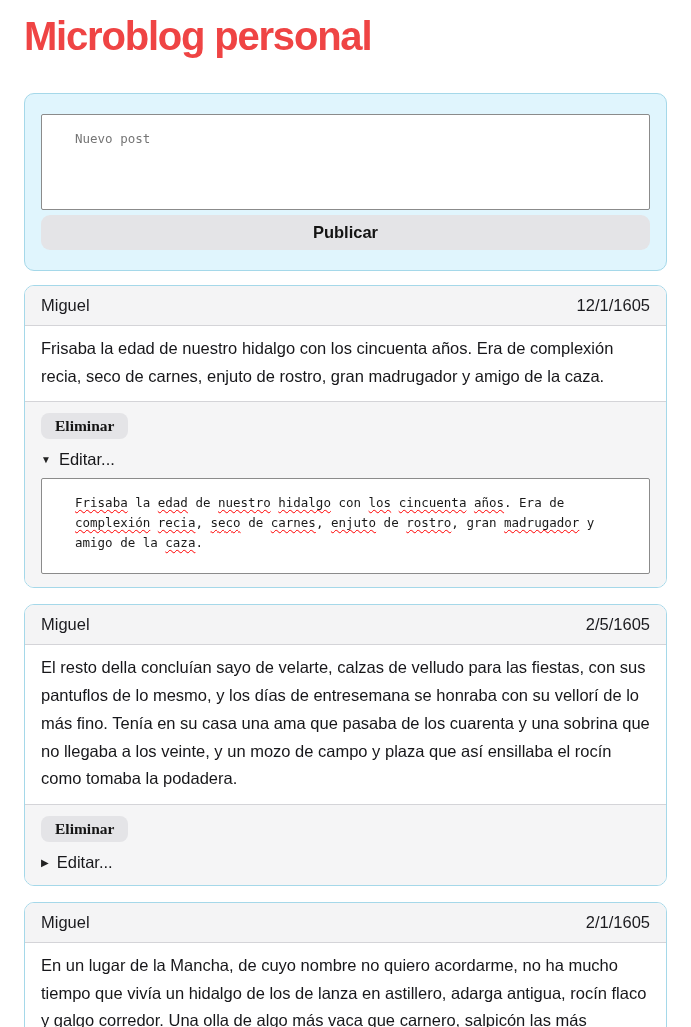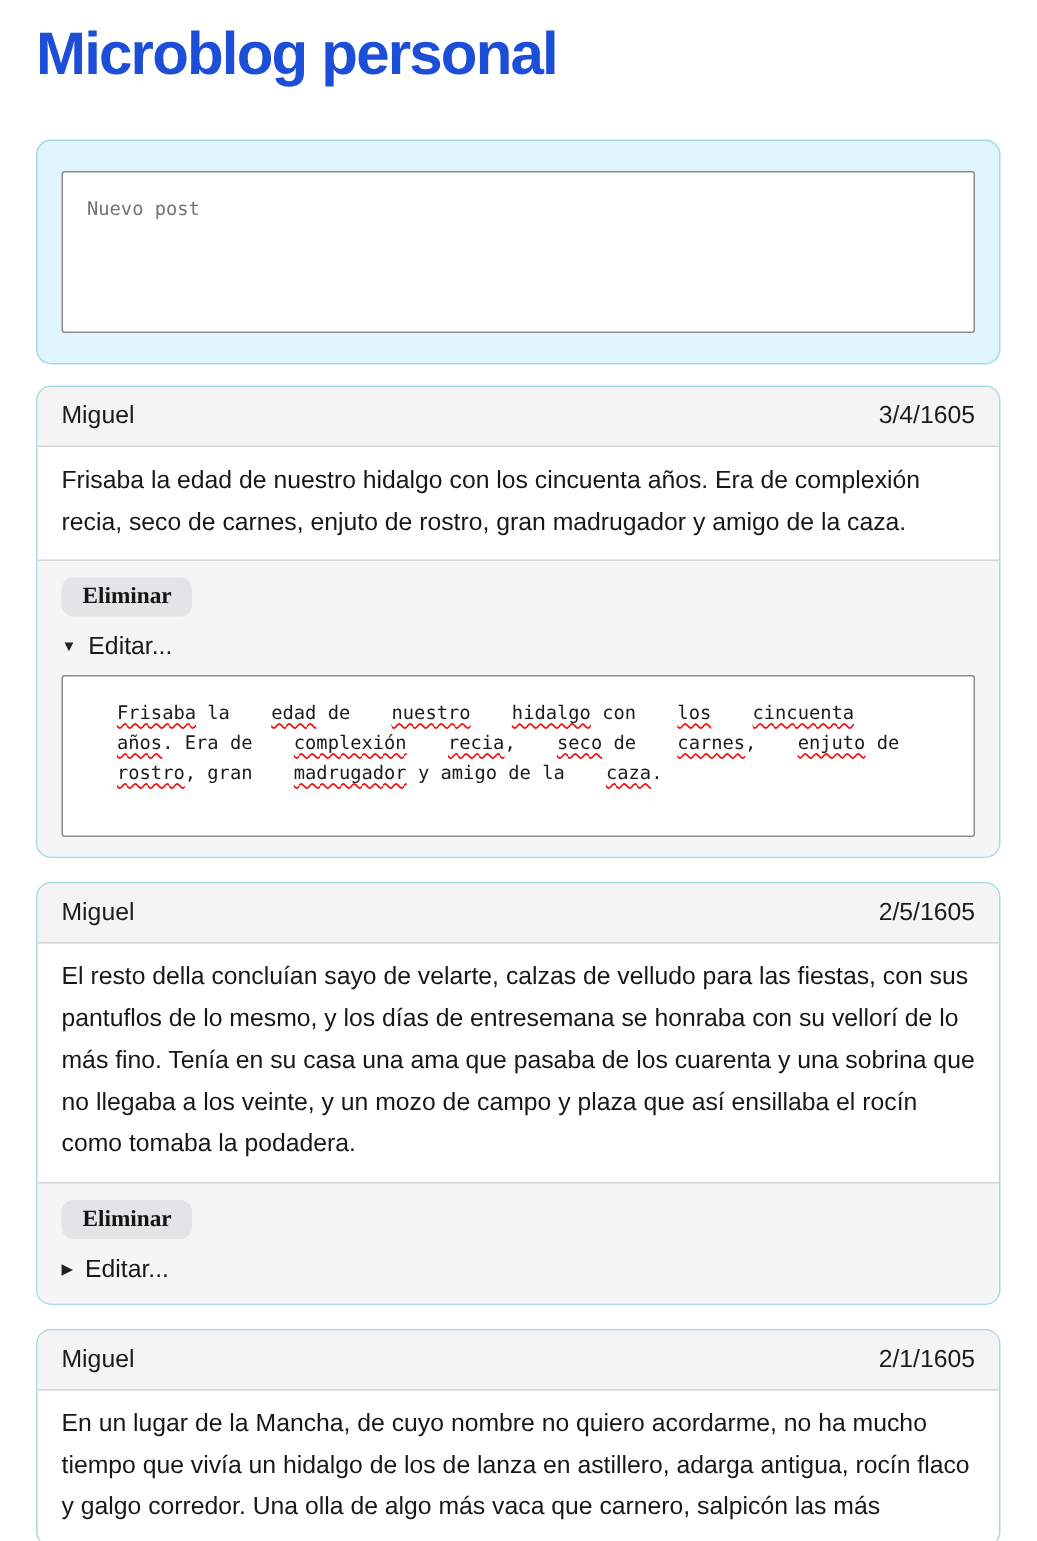--- a/index.html
+++ b/index.html
@@ -14,34 +14,34 @@
   *{box-sizing:border-box;}
   html,body{margin:0;padding:0;background:#fff;}
   body{
     width:691px;height:1027px;overflow:hidden;
     font-family:"Liberation Sans","DejaVu Sans",sans-serif;
     color:var(--text);
     padding:0 24px;
   }
   h1.page-title{
     font-size:40px;font-weight:700;letter-spacing:-1.2px;
-    margin:14px 0 34px;color:#1d4ed8;
+    margin:14px 0 34px;color:#ef4444;
   }
   
   .composer{
     background:var(--panel-bg);
     border:1px solid var(--accent-border);
     border-radius:10px;
     padding:20px 16px;
     margin-bottom:14px;
   }
   .mono-box{
-    display:block;width:100%;height:108px;
+    display:block;width:100%;height:96px;
     background:#fff;border:1px solid #8b8b8b;border-radius:2px;
-    padding:14px 16px;
+    padding:14px 33px;
     font-family:"DejaVu Sans Mono","Liberation Mono",monospace;
     font-size:12.5px;line-height:20px;color:#1a1a1a;
     resize:none;overflow:hidden;white-space:pre-wrap;overflow-wrap:break-word;
   }
   textarea.mono-box::placeholder{color:#757575;opacity:1;}
   .btn{
     display:block;width:100%;
     background:var(--button-bg);border:none;border-radius:9px;
     padding:8px 10px;margin-top:5px;
     font-family:inherit;font-size:16.5px;font-weight:700;color:#141414;
@@ -88,36 +88,36 @@
   summary::-webkit-details-marker{display:none;}
   .caret{font-size:10px;line-height:1;color:#222;}
   .edit-form{margin-top:9px;}
   .sq{
     text-decoration-line:underline;
     text-decoration-style:wavy;
     text-decoration-color:var(--squiggle);
     text-decoration-thickness:1px;
     text-underline-offset:2px;
     text-decoration-skip-ink:none;
-    margin-left:20px;
   }
 </style>
 </head>
 <body>
 
 <h1 class="page-title">Microblog personal</h1>
 
 <form class="composer">
   <textarea class="mono-box" placeholder="Nuevo post" style=""></textarea>
+  <button type="button" class="btn">Publicar</button>
 </form>
 
 <article class="post">
   <header class="post-header">
     <span>Miguel</span>
-    <span>3/4/1605</span>
+    <span>12/1/1605</span>
   </header>
   <div class="post-body">Frisaba la edad de nuestro hidalgo con los cincuenta años. Era de complexión recia, seco de carnes, enjuto de rostro, gran madrugador y amigo de la caza.</div>
   <footer class="post-footer">
     <button type="button" class="pill-btn">Eliminar</button>
     <details open="">
       <summary>
         <span class="caret">▼</span>
         <span>Editar...</span>
       </summary>
       <div class="edit-form">

